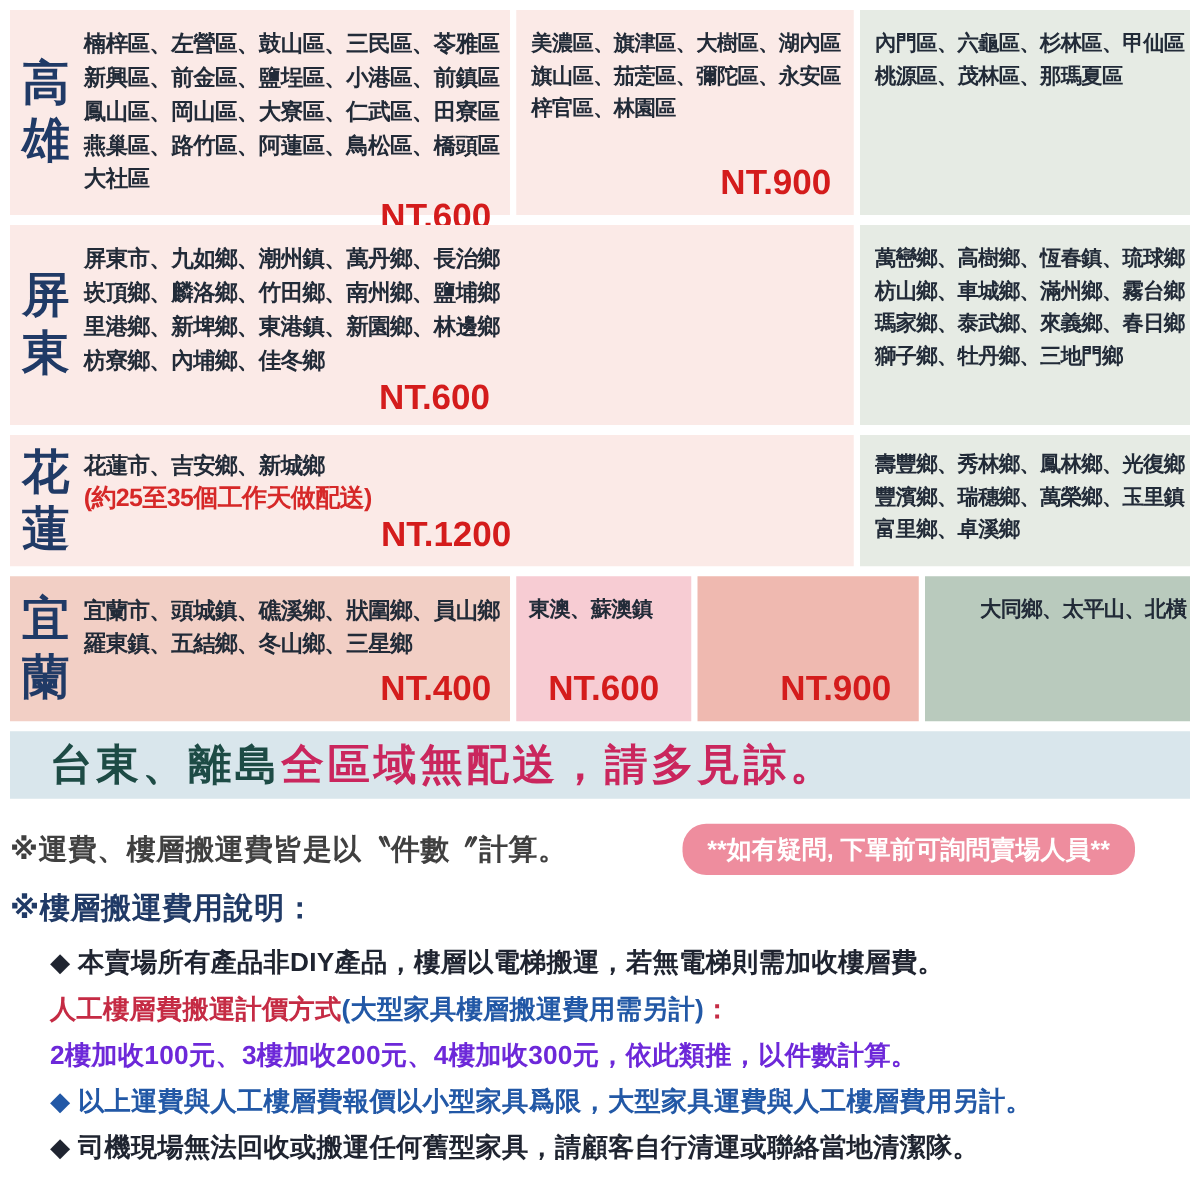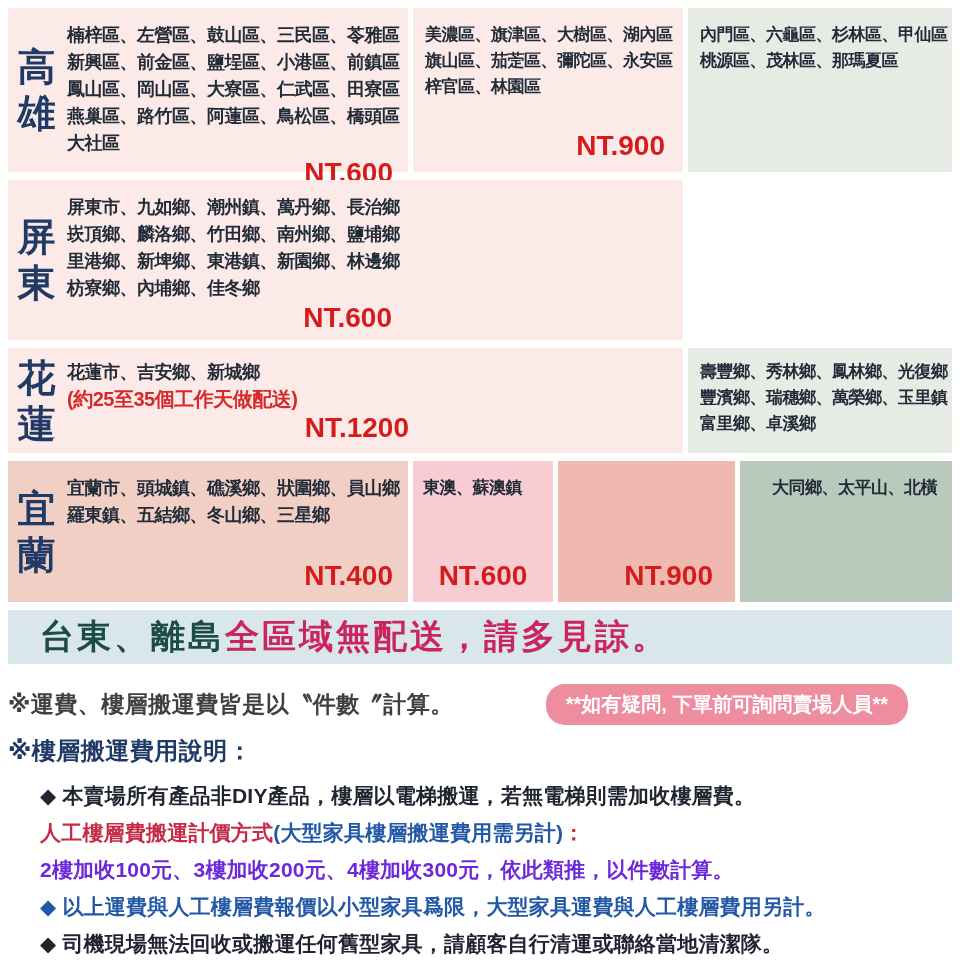--- a/index.html
+++ b/index.html
@@ -133,20 +133,28 @@
         <div class="vtext">屏東</div>
       </div>
       <div class="cell-inner" style="width:345px;flex:0 0 345px;padding-left:2px;">
         <div class="lines">屏東市、九如鄉、潮州鎮、萬丹鄉、長治鄉
 崁頂鄉、麟洛鄉、竹田鄉、南州鄉、鹽埔鄉
 里港鄉、新埤鄉、東港鎮、新園鄉、林邊鄉
 枋寮鄉、內埔鄉、佳冬鄉</div>
         <div class="price" style="padding-right:18px;">NT.600</div>
       </div>
     </div>
+    <div class="cell green-light" style="flex:1;">
+      <div class="cell-inner" style="padding-left:12px;">
+        <div class="lines small">萬巒鄉、高樹鄉、恆春鎮、琉球鄉
+枋山鄉、車城鄉、滿州鄉、霧台鄉
+瑪家鄉、泰武鄉、來義鄉、春日鄉
+獅子鄉、牡丹鄉、三地門鄉</div>
+      </div>
+    </div>
   </div>
 
   <div class="region-row" style="height:105px;">
     <div class="cell pink" style="width:675px;">
       <div class="region-label">
         <div class="vtext">花蓮</div>
       </div>
       <div class="cell-inner" style="width:352px;flex:0 0 352px;padding-left:2px;padding-top:11px;justify-content:center;">
         <div class="lines">花蓮市、吉安鄉、新城鄉</div>
         <div class="red-note">(約25至35個工作天做配送)</div>
@@ -155,21 +163,21 @@
     </div>
     <div class="cell green-light" style="flex:1;">
       <div class="cell-inner" style="padding-left:12px;padding-top:11px;">
         <div class="lines small">壽豐鄉、秀林鄉、鳳林鄉、光復鄉
 豐濱鄉、瑞穗鄉、萬榮鄉、玉里鎮
 富里鄉、卓溪鄉</div>
       </div>
     </div>
   </div>
 
-  <div class="region-row" style="height:141px;border-radius:24px;">
+  <div class="region-row" style="height:116px;border-radius:24px;">
     <div class="cell salmon1" style="width:400px;">
       <div class="region-label">
         <div class="vtext">宜蘭</div>
       </div>
       <div class="cell-inner" style="width:343px;padding-left:2px;">
         <div class="lines">宜蘭市、頭城鎮、礁溪鄉、狀圍鄉、員山鄉
 羅東鎮、五結鄉、冬山鄉、三星鄉</div>
         <div class="price" style="padding-right:15px;">NT.400</div>
       </div>
     </div>
@@ -178,21 +186,21 @@
         <div class="lines small">東澳、蘇澳鎮</div>
         <div class="price" style="text-align:center;">NT.600</div>
       </div>
     </div>
     <div class="cell salmon2" style="width:177px;">
       <div class="cell-inner" style="padding-left:12px;padding-right:12px;">
         <div class="price" style="padding-right:10px;">NT.900</div>
       </div>
     </div>
     <div class="cell green-dark" style="flex:1;">
-      <div class="cell-inner" style="padding-left:32px;">
+      <div class="cell-inner" style="padding-left:12px;margin-left:32px;">
         <div class="lines small">大同鄉、太平山、北橫</div>
       </div>
     </div>
   </div>
 
   <div class="banner">
     <span class="hl">台東、離島</span>
       <span class="rest">全區域無配送，請多見諒。</span>
   </div>
 

